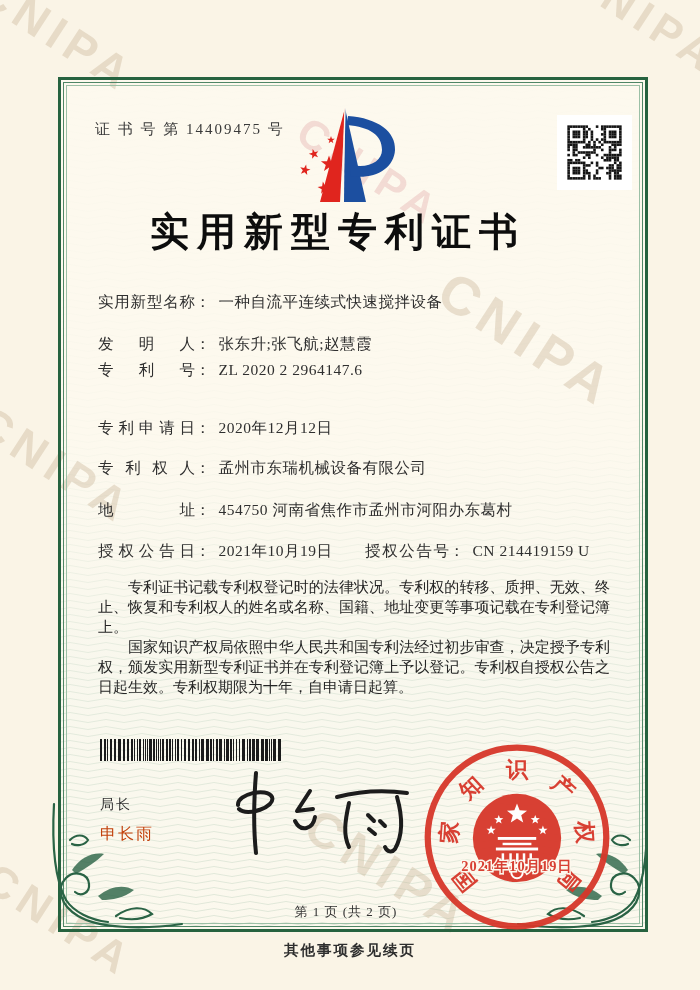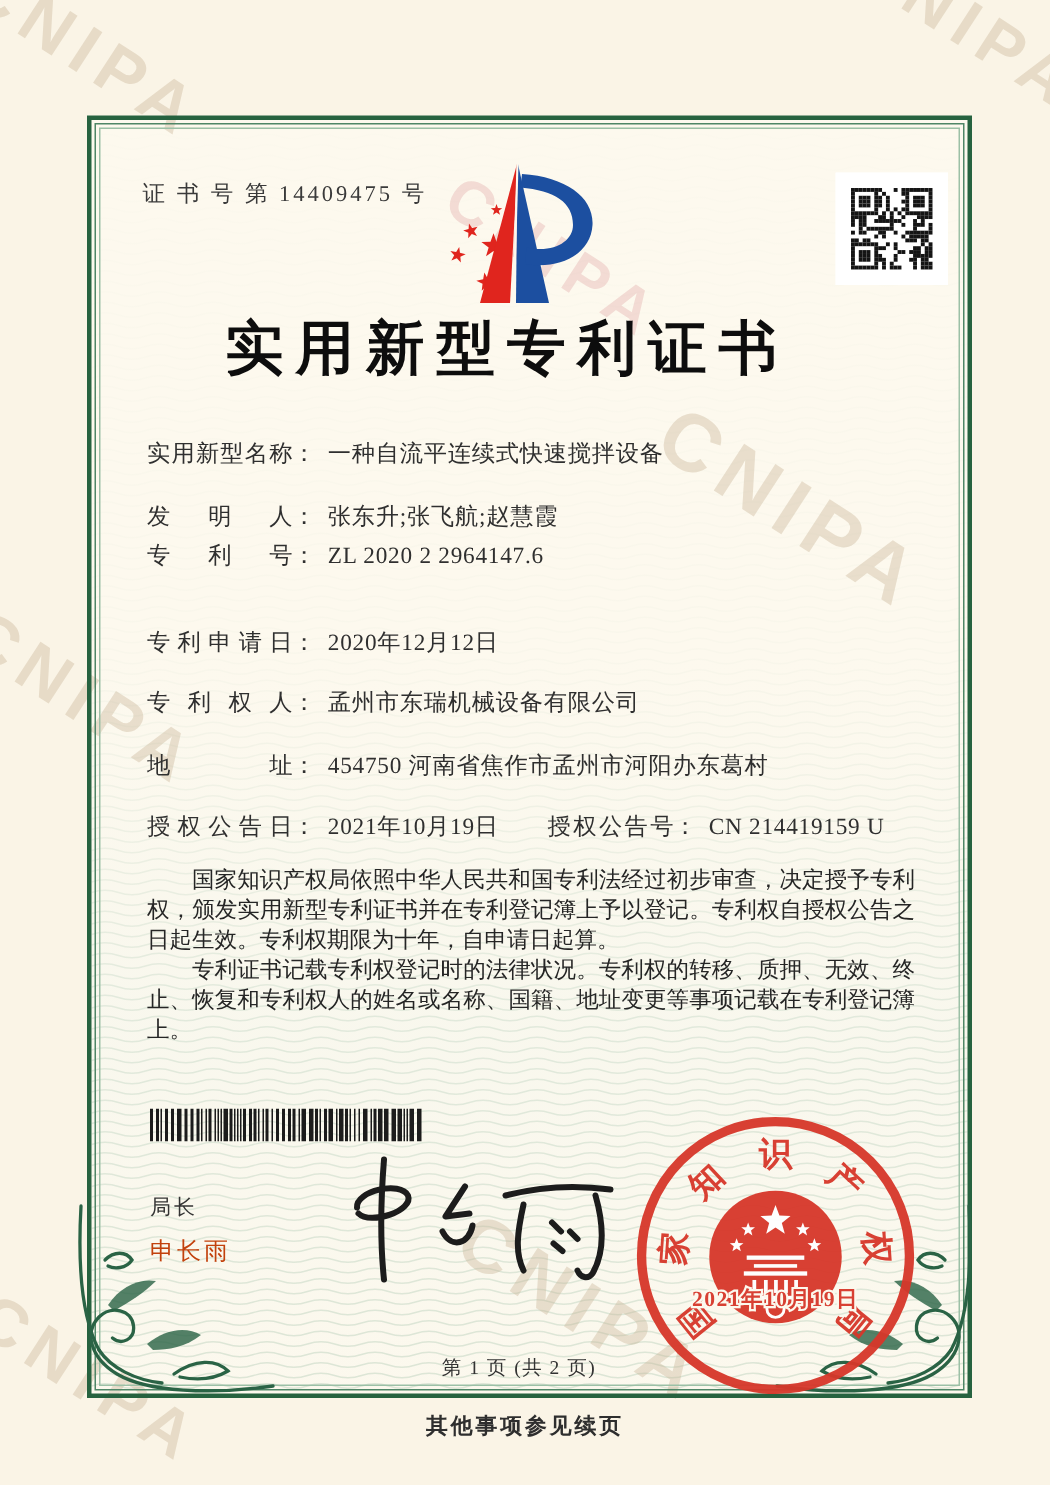--- a/index.html
+++ b/index.html
@@ -541,22 +541,22 @@
       <span class="flabel">地址</span><span class="fcolon">：</span><span class="fvalue">454750 河南省焦作市孟州市河阳办东葛村</span>
     </div>
     <div class="frow" style="top:541px">
       <span class="flabel">授权公告日</span><span class="fcolon">：</span><span class="fvalue">2021年10月19日</span>
       <span style="position:absolute;left:267px;top:0;">
         <span class="flabel narrow">授权公告号</span><span class="fcolon">：</span><span class="fvalue">CN 214419159 U</span>
       </span>
     </div>
 
     <div class="body-text">
+      <p>专利证书记载专利权登记时的法律状况。专利权的转移、质押、无效、终止、恢复和专利权人的姓名或名称、国籍、地址变更等事项记载在专利登记簿上。</p>
       <p>国家知识产权局依照中华人民共和国专利法经过初步审查，决定授予专利权，颁发实用新型专利证书并在专利登记簿上予以登记。专利权自授权公告之日起生效。专利权期限为十年，自申请日起算。</p>
-      <p>专利证书记载专利权登记时的法律状况。专利权的转移、质押、无效、终止、恢复和专利权人的姓名或名称、国籍、地址变更等事项记载在专利登记簿上。</p>
     </div>
 
     <div class="barcode">
       <svg id="barsvg" width="185" height="22">
           <rect x="0" y="0" width="2" height="22" fill="#1b1b1b"></rect>
           <rect x="4" y="0" width="2" height="22" fill="#1b1b1b"></rect>
           <rect x="7" y="0" width="1" height="22" fill="#1b1b1b"></rect>
           <rect x="10" y="0" width="2" height="22" fill="#1b1b1b"></rect>
           <rect x="14" y="0" width="2" height="22" fill="#1b1b1b"></rect>
           <rect x="18" y="0" width="3" height="22" fill="#1b1b1b"></rect>

